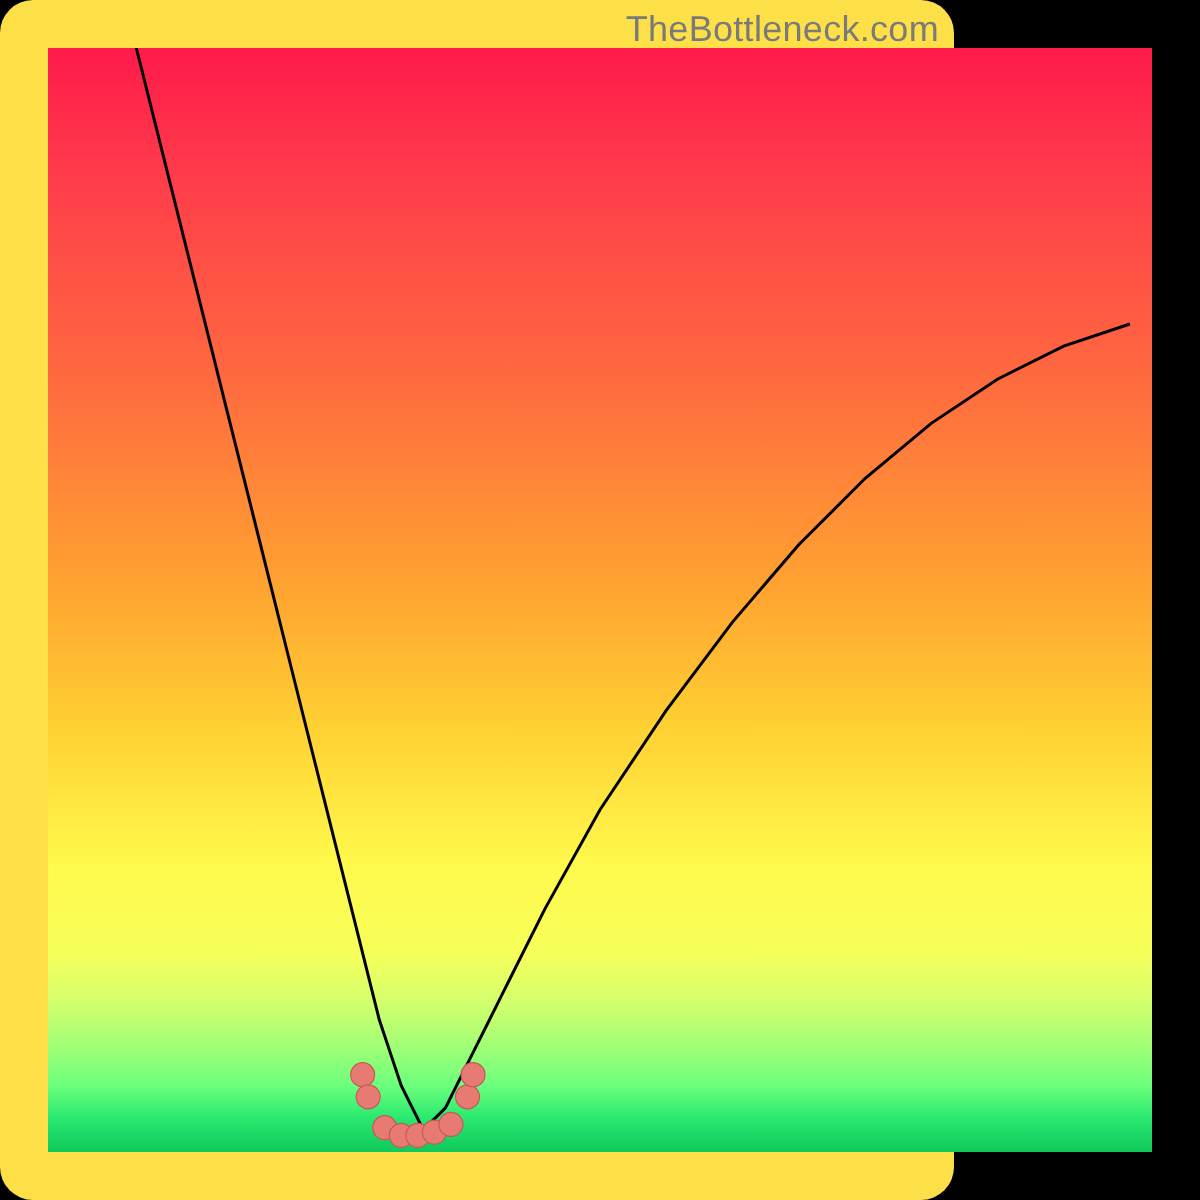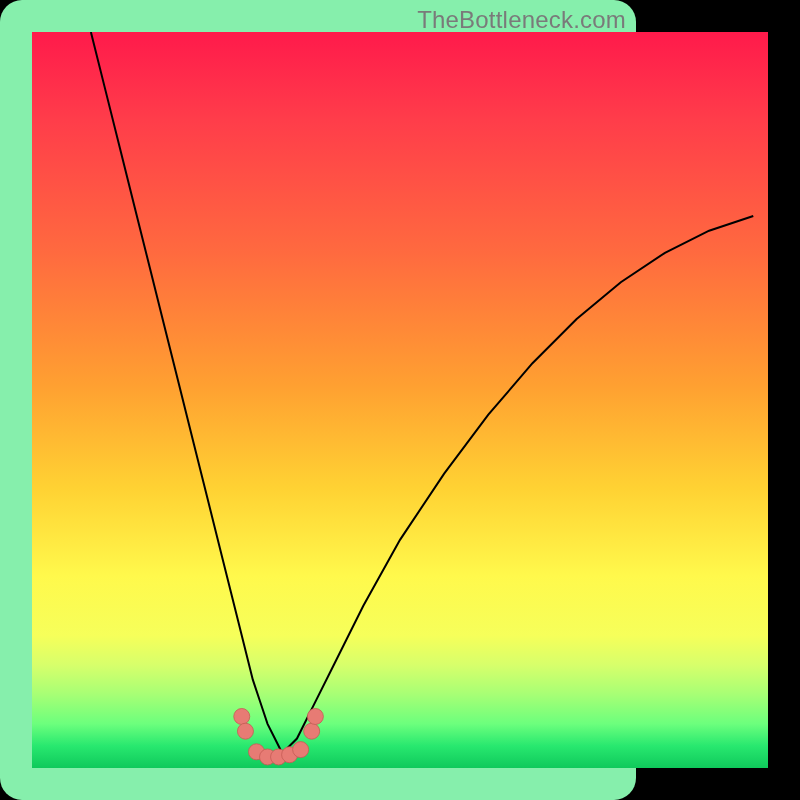--- a/index.html
+++ b/index.html
@@ -10,21 +10,21 @@
     background: #000;
     overflow: hidden;
     font-family: Arial, Helvetica, sans-serif;
   }
   .frame {
     position: absolute;
     top: 0;
     left: 0;
     width: 636px;
     height: 800px;
-    background: #86efac;
+    background: #fde047;
     border-radius: 22px;
   }
   .plot-area {
     position: absolute;
     top: 32px;
     left: 32px;
     width: 736px;
     height: 736px;
     
     background: linear-gradient(

